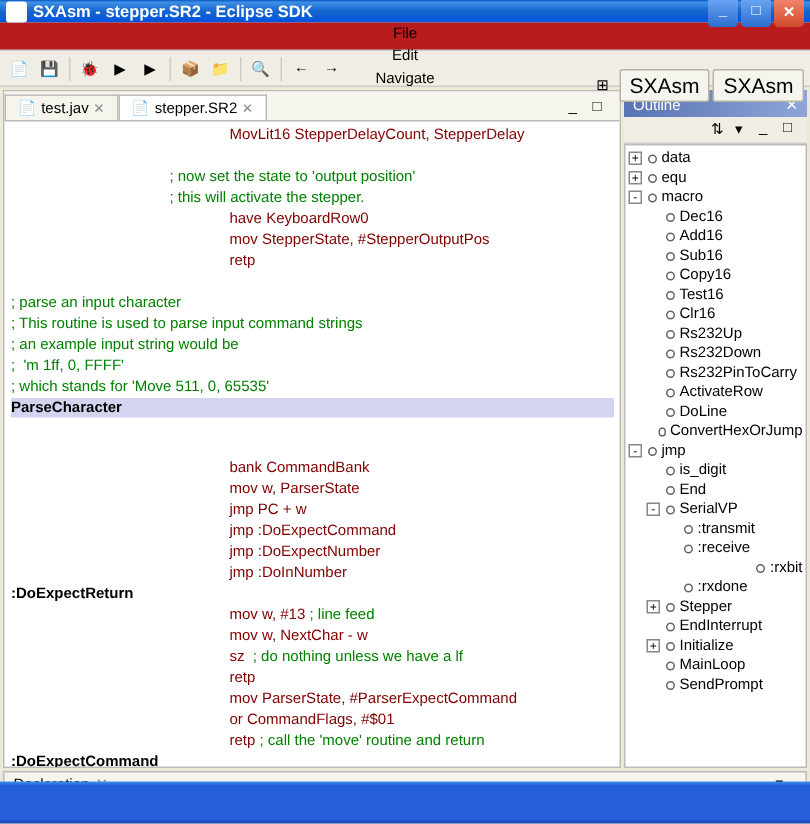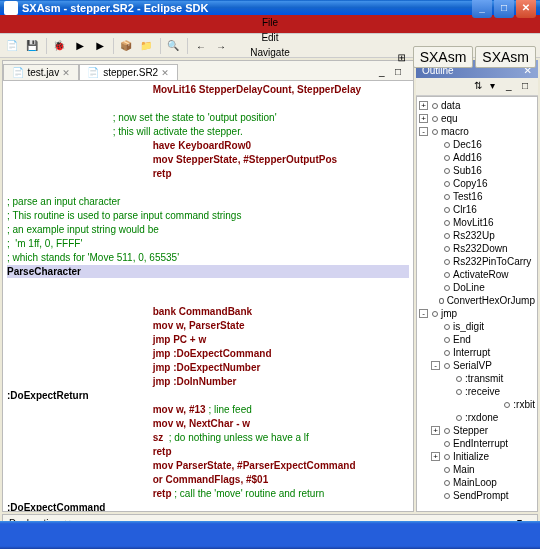--- a/index.html
+++ b/index.html
@@ -20,21 +20,21 @@
 .persp-tab { padding: 2px 6px; background: #f5f4ed; border: 1px solid #b5b5a5; border-radius: 2px; font-size: 14px; }
 .main { display: flex; height: 456px; }
 .editor-area { flex: 1; display: flex; flex-direction: column; background: #fff; border: 1px solid #bbb; margin: 2px; }
 .editor-tabs { height: 20px; background: #f5f4ed; display: flex; align-items: flex-end; border-bottom: 1px solid #bbb; }
 .editor-tab { padding: 2px 8px; background: #f5f4ed; border: 1px solid #bbb; border-bottom: none; font-size: 10px; display: flex; align-items: center; gap: 3px; }
 .editor-tab.active { background: #fff; }
 .tab-close { color: #888; font-size: 9px; }
 .editor-icons { margin-left: auto; display: flex; gap: 2px; padding-right: 4px; }
 .ed-icon { width: 14px; height: 14px; }
 .editor-content { flex: 1; overflow: auto; font-family: 'Courier New', monospace; font-size: 11px; line-height: 13px; padding: 2px 4px; white-space: pre; color: #000; }
-.kw { color: #800000; font-weight: bold; padding-left: 40px; }
+.kw { color: #800000; font-weight: normal; padding-left: 40px; }
 .cm { color: #008000; }
 .lbl { color: #000; font-weight: bold; }
 .hl { background: #d4d4f0; display: block; }
 .outline { width: 122px; display: flex; flex-direction: column; margin: 2px 2px 2px 0; }
 .outline-title { height: 18px; background: linear-gradient(to right, #5874b5, #8ea5d6); color: #fff; padding: 2px 6px; font-size: 10px; display: flex; align-items: flex-end; }
 .outline-title-close { margin-left: auto; color: #fff; }
 .outline-icons { height: 18px; background: #f0eee4; border-bottom: 1px solid #ccc; display: flex; justify-content: flex-end; padding: 2px; gap: 2px; }
 .ol-icon { width: 14px; height: 14px; }
 .outline-tree { flex: 1; background: #fff; border: 1px solid #bbb; overflow: auto; font-size: 10px; padding: 2px; }
 .tree-item { white-space: nowrap; line-height: 13px; display: flex; align-items: center; }
@@ -206,25 +206,20 @@
           <span class="tree-label">Test16</span>
         </div>
         <div class="tree-item" style="padding-left: 12px;">
           <span style="width:11px;display:inline-block"></span>
           <span class="bullet"></span>
           <span class="tree-label">Clr16</span>
         </div>
         <div class="tree-item" style="padding-left: 12px;">
           <span style="width:11px;display:inline-block"></span>
           <span class="bullet"></span>
-          <span class="tree-label">MovLit16</span>
-        </div>
-        <div class="tree-item" style="padding-left: 12px;">
-          <span style="width:11px;display:inline-block"></span>
-          <span class="bullet"></span>
           <span class="tree-label">Rs232Up</span>
         </div>
         <div class="tree-item" style="padding-left: 12px;">
           <span style="width:11px;display:inline-block"></span>
           <span class="bullet"></span>
           <span class="tree-label">Rs232Down</span>
         </div>
         <div class="tree-item" style="padding-left: 12px;">
           <span style="width:11px;display:inline-block"></span>
           <span class="bullet"></span>
@@ -254,25 +249,20 @@
           <span style="width:11px;display:inline-block"></span>
           <span class="bullet"></span>
           <span class="tree-label">is_digit</span>
         </div>
         <div class="tree-item" style="padding-left: 12px;">
           <span style="width:11px;display:inline-block"></span>
           <span class="bullet"></span>
           <span class="tree-label">End</span>
         </div>
         <div class="tree-item" style="padding-left: 12px;">
-          <span style="width:11px;display:inline-block"></span>
-          <span class="bullet"></span>
-          <span class="tree-label">Interrupt</span>
-        </div>
-        <div class="tree-item" style="padding-left: 12px;">
           <span class="tree-toggle">-</span>
           <span class="bullet"></span>
           <span class="tree-label">SerialVP</span>
         </div>
         <div class="tree-item" style="padding-left: 24px;">
           <span style="width:11px;display:inline-block"></span>
           <span class="bullet"></span>
           <span class="tree-label">:transmit</span>
         </div>
         <div class="tree-item" style="padding-left: 24px;">
@@ -297,25 +287,20 @@
         </div>
         <div class="tree-item" style="padding-left: 12px;">
           <span style="width:11px;display:inline-block"></span>
           <span class="bullet"></span>
           <span class="tree-label">EndInterrupt</span>
         </div>
         <div class="tree-item" style="padding-left: 12px;">
           <span class="tree-toggle">+</span>
           <span class="bullet"></span>
           <span class="tree-label">Initialize</span>
-        </div>
-        <div class="tree-item" style="padding-left: 12px;">
-          <span style="width:11px;display:inline-block"></span>
-          <span class="bullet"></span>
-          <span class="tree-label">Main</span>
         </div>
         <div class="tree-item" style="padding-left: 12px;">
           <span style="width:11px;display:inline-block"></span>
           <span class="bullet"></span>
           <span class="tree-label">MainLoop</span>
         </div>
         <div class="tree-item" style="padding-left: 12px;">
           <span style="width:11px;display:inline-block"></span>
           <span class="bullet"></span>
           <span class="tree-label">SendPrompt</span>

